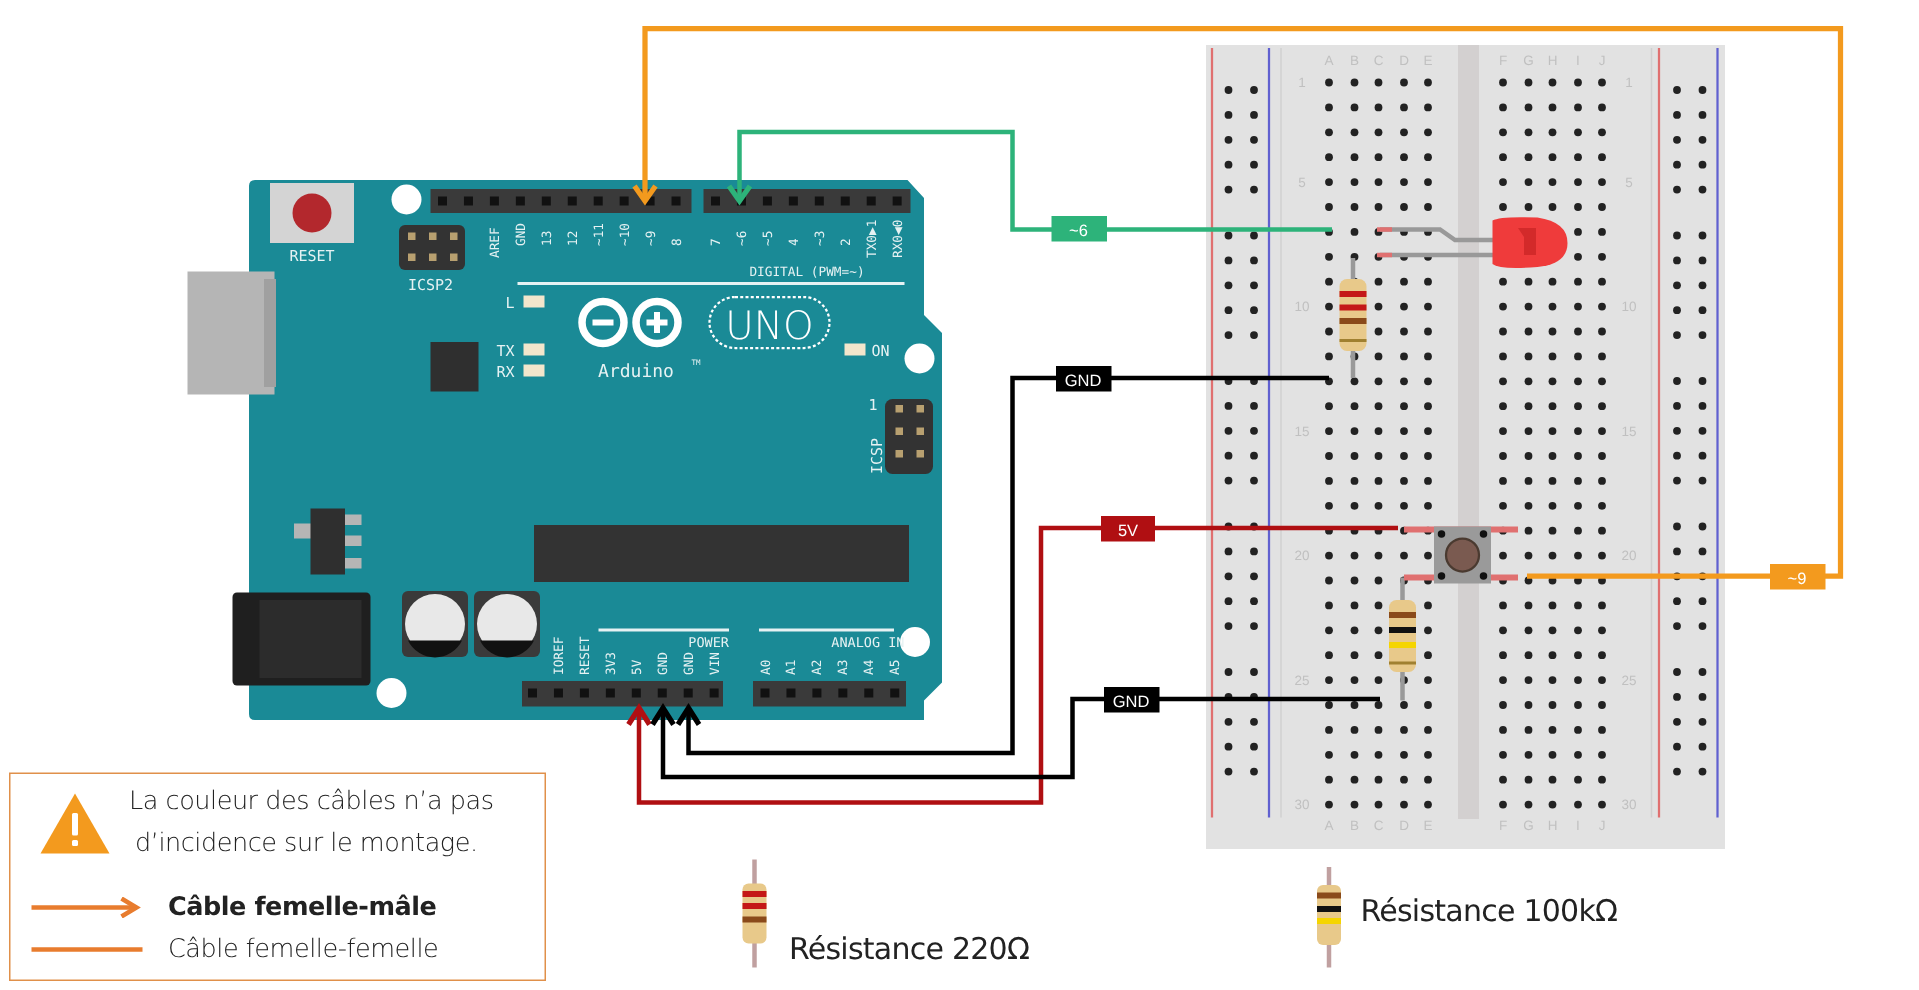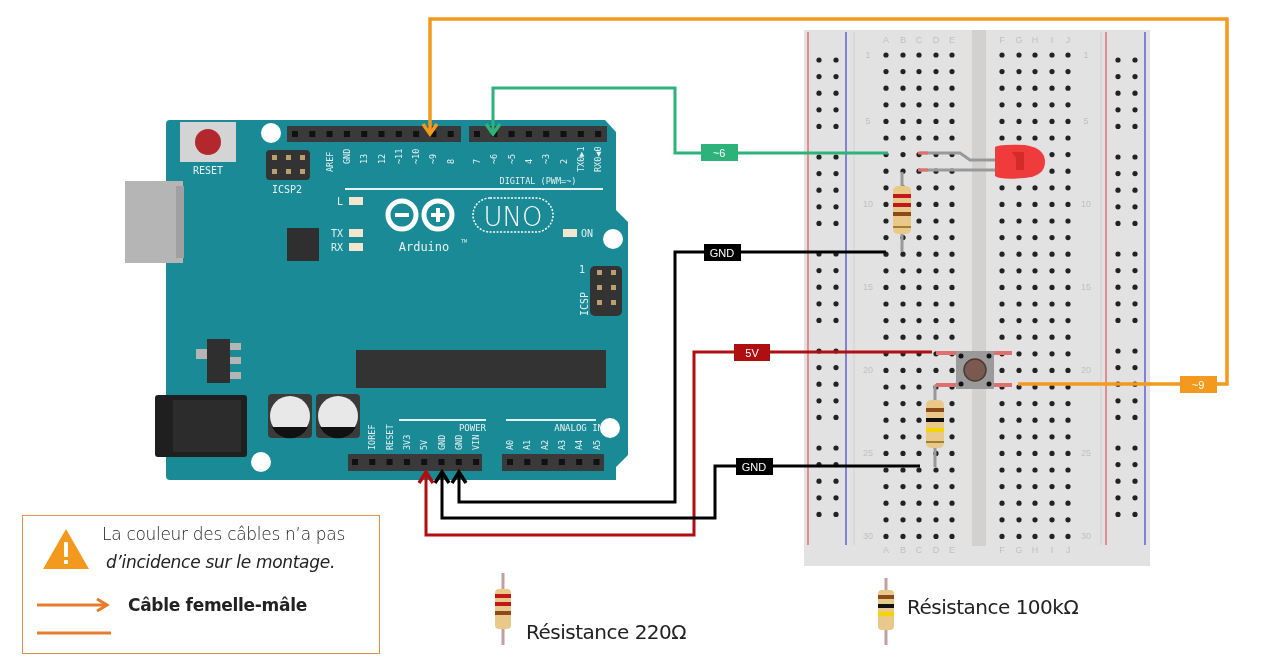--- a/index.html
+++ b/index.html
@@ -1,21 +1,21 @@
 <!DOCTYPE html>
 <html><head>
 <meta charset="utf-8">
 <style>
   html, body { margin:0; padding:0; background:#ffffff; }
   body { width:1279px; height:660px; position:relative; overflow:hidden; font-family:"DejaVu Sans", sans-serif; }
   #stage { position:absolute; left:0; top:0; width:1279px; height:660px; }
   .board-label { font-family:"DejaVu Sans Mono", monospace; fill:#e6f2f3; }
   .bb-label { font-family:"Liberation Sans", sans-serif; fill:#c0c0c0; font-size:9px; }
   .wire-tag text { font-family:"Liberation Sans", sans-serif; font-size:11px; }
-  .legend-box { position:absolute; left:22px; top:515px; width:358px; height:139px; border:1.5px solid #e0904a; box-sizing:border-box; background:#fff;padding-left:26px; }
+  .legend-box { position:absolute; left:6px; top:515px; width:358px; height:139px; border:1.5px solid #e0904a; box-sizing:border-box; background:#fff;padding-left:26px; }
   .legend-text { position:absolute; font-family:"DejaVu Sans", sans-serif; font-weight:200; color:#222; font-size:17px; letter-spacing:-0.3px; }
   .res-label { position:absolute; font-family:"DejaVu Sans", sans-serif; color:#222; font-size:20px; letter-spacing:-0.5px; }
 </style>
 </head>
 <body>
 
 <svg id="stage" width="1279" height="660" viewBox="0 0 1279 660" xmlns="http://www.w3.org/2000/svg">
   <defs>
     <marker id="arrowO" markerWidth="8" markerHeight="8" refX="4" refY="6" orient="auto">
         <path d="M0,0 L4,6 L8,0" fill="none" stroke="#f39a1e" stroke-width="2.5"></path>
@@ -739,22 +739,23 @@
 <div class="res-label" style="left:526px; top:595px;margin-top:25px;">Résistance 220Ω</div>
 <div class="res-label" style="left:907px; top:595px;">Résistance 100kΩ</div>
 
 <div class="legend-box">
   <svg style="position:absolute; left:18px; top:10px;" width="50" height="46">
     <path d="M25,3 L48,43 L2,43 Z" fill="#f39a1e"></path>
     <rect x="23" y="16" width="4" height="15" rx="1" fill="#fff"></rect>
     <rect x="23" y="34" width="4" height="4" rx="1" fill="#fff"></rect>
   </svg>
   <div class="legend-text" style="left:79px; top:8px;">La couleur des câbles n’a pas</div>
-  <div class="legend-text" style="left:83px; top:36px;font-style:italic;">d’incidence sur le montage.</div>
+  <div class="legend-text" style="left:83px; top:36px;">d’incidence sur le montage.</div>
   <svg style="position:absolute; left:10px; top:82px;" width="80" height="14">
     <line x1="4" y1="7" x2="72" y2="7" stroke="#e87c2e" stroke-width="3"></line>
     <path d="M64,1 L74,7 L64,13" fill="none" stroke="#e87c2e" stroke-width="3"></path>
   </svg>
   <div class="legend-text" style="left:105px; top:79px;font-weight:bold;">Câble femelle-mâle</div>
   <svg style="position:absolute; left:10px; top:112px;" width="80" height="10">
     <line x1="4" y1="5" x2="78" y2="5" stroke="#e87c2e" stroke-width="3"></line>
   </svg>
+  <div class="legend-text" style="left:105px; top:107px;">Câble femelle-femelle</div>
 </div>
 
 </body></html>

